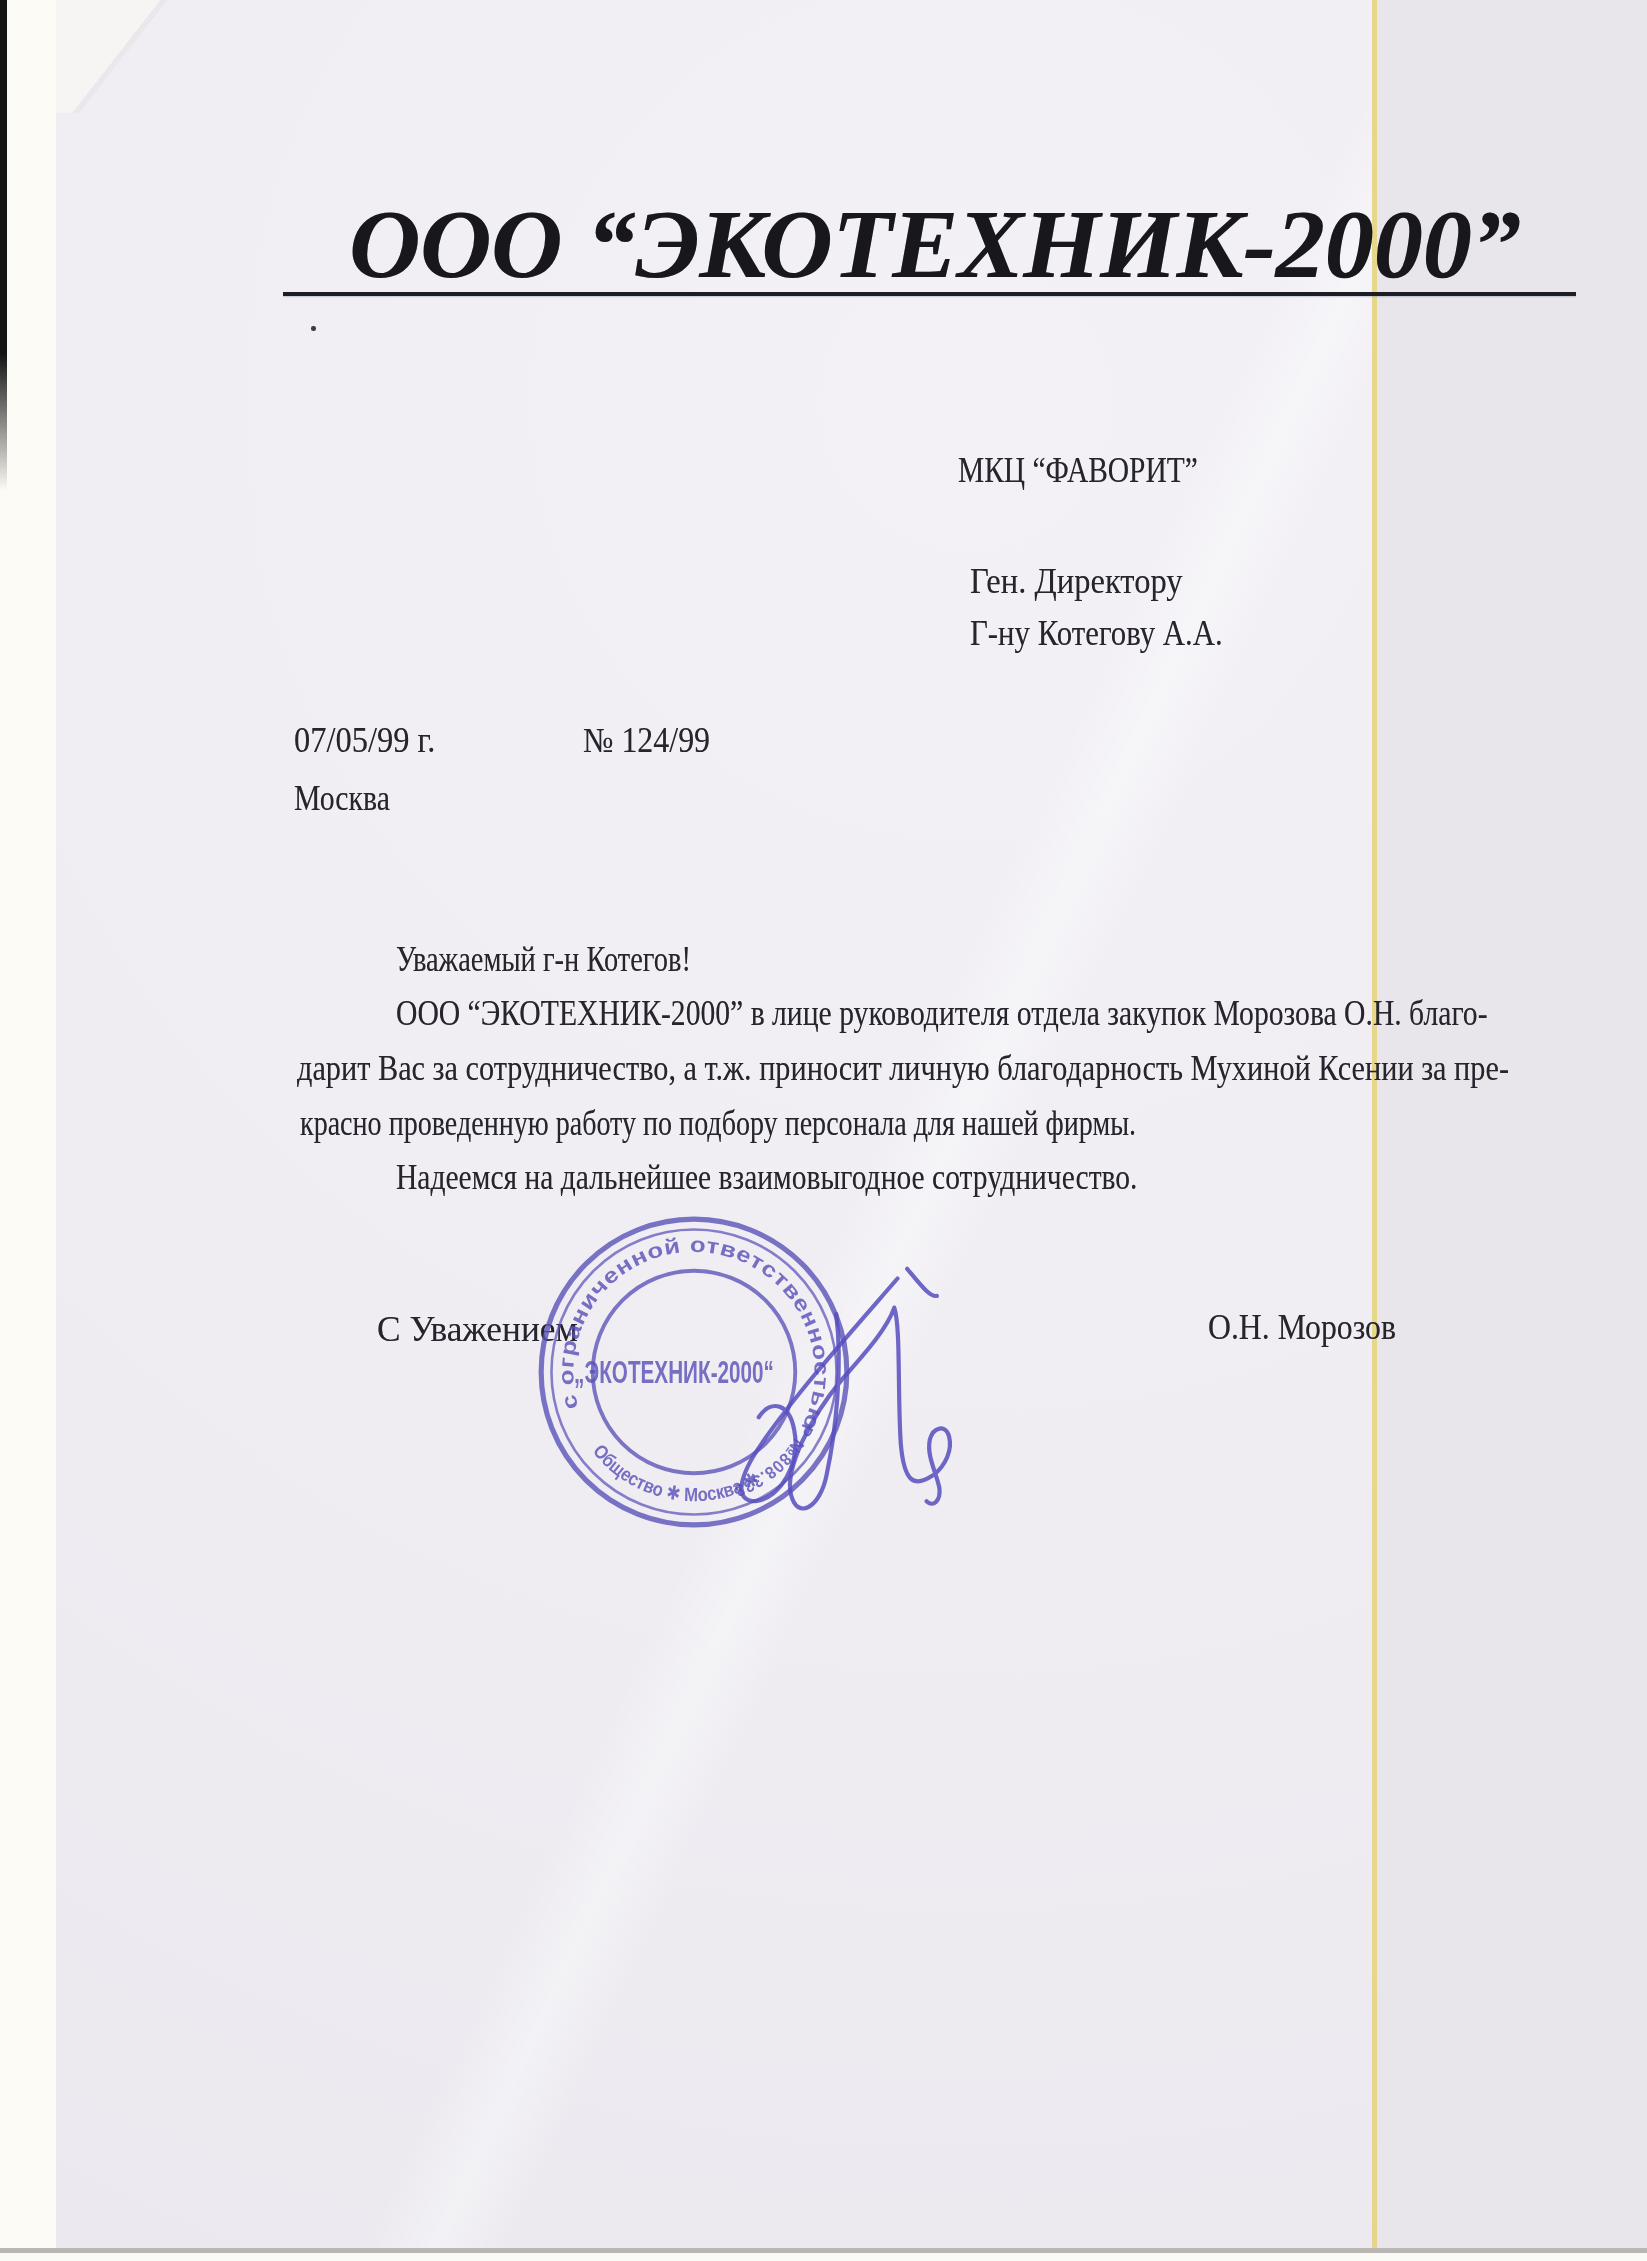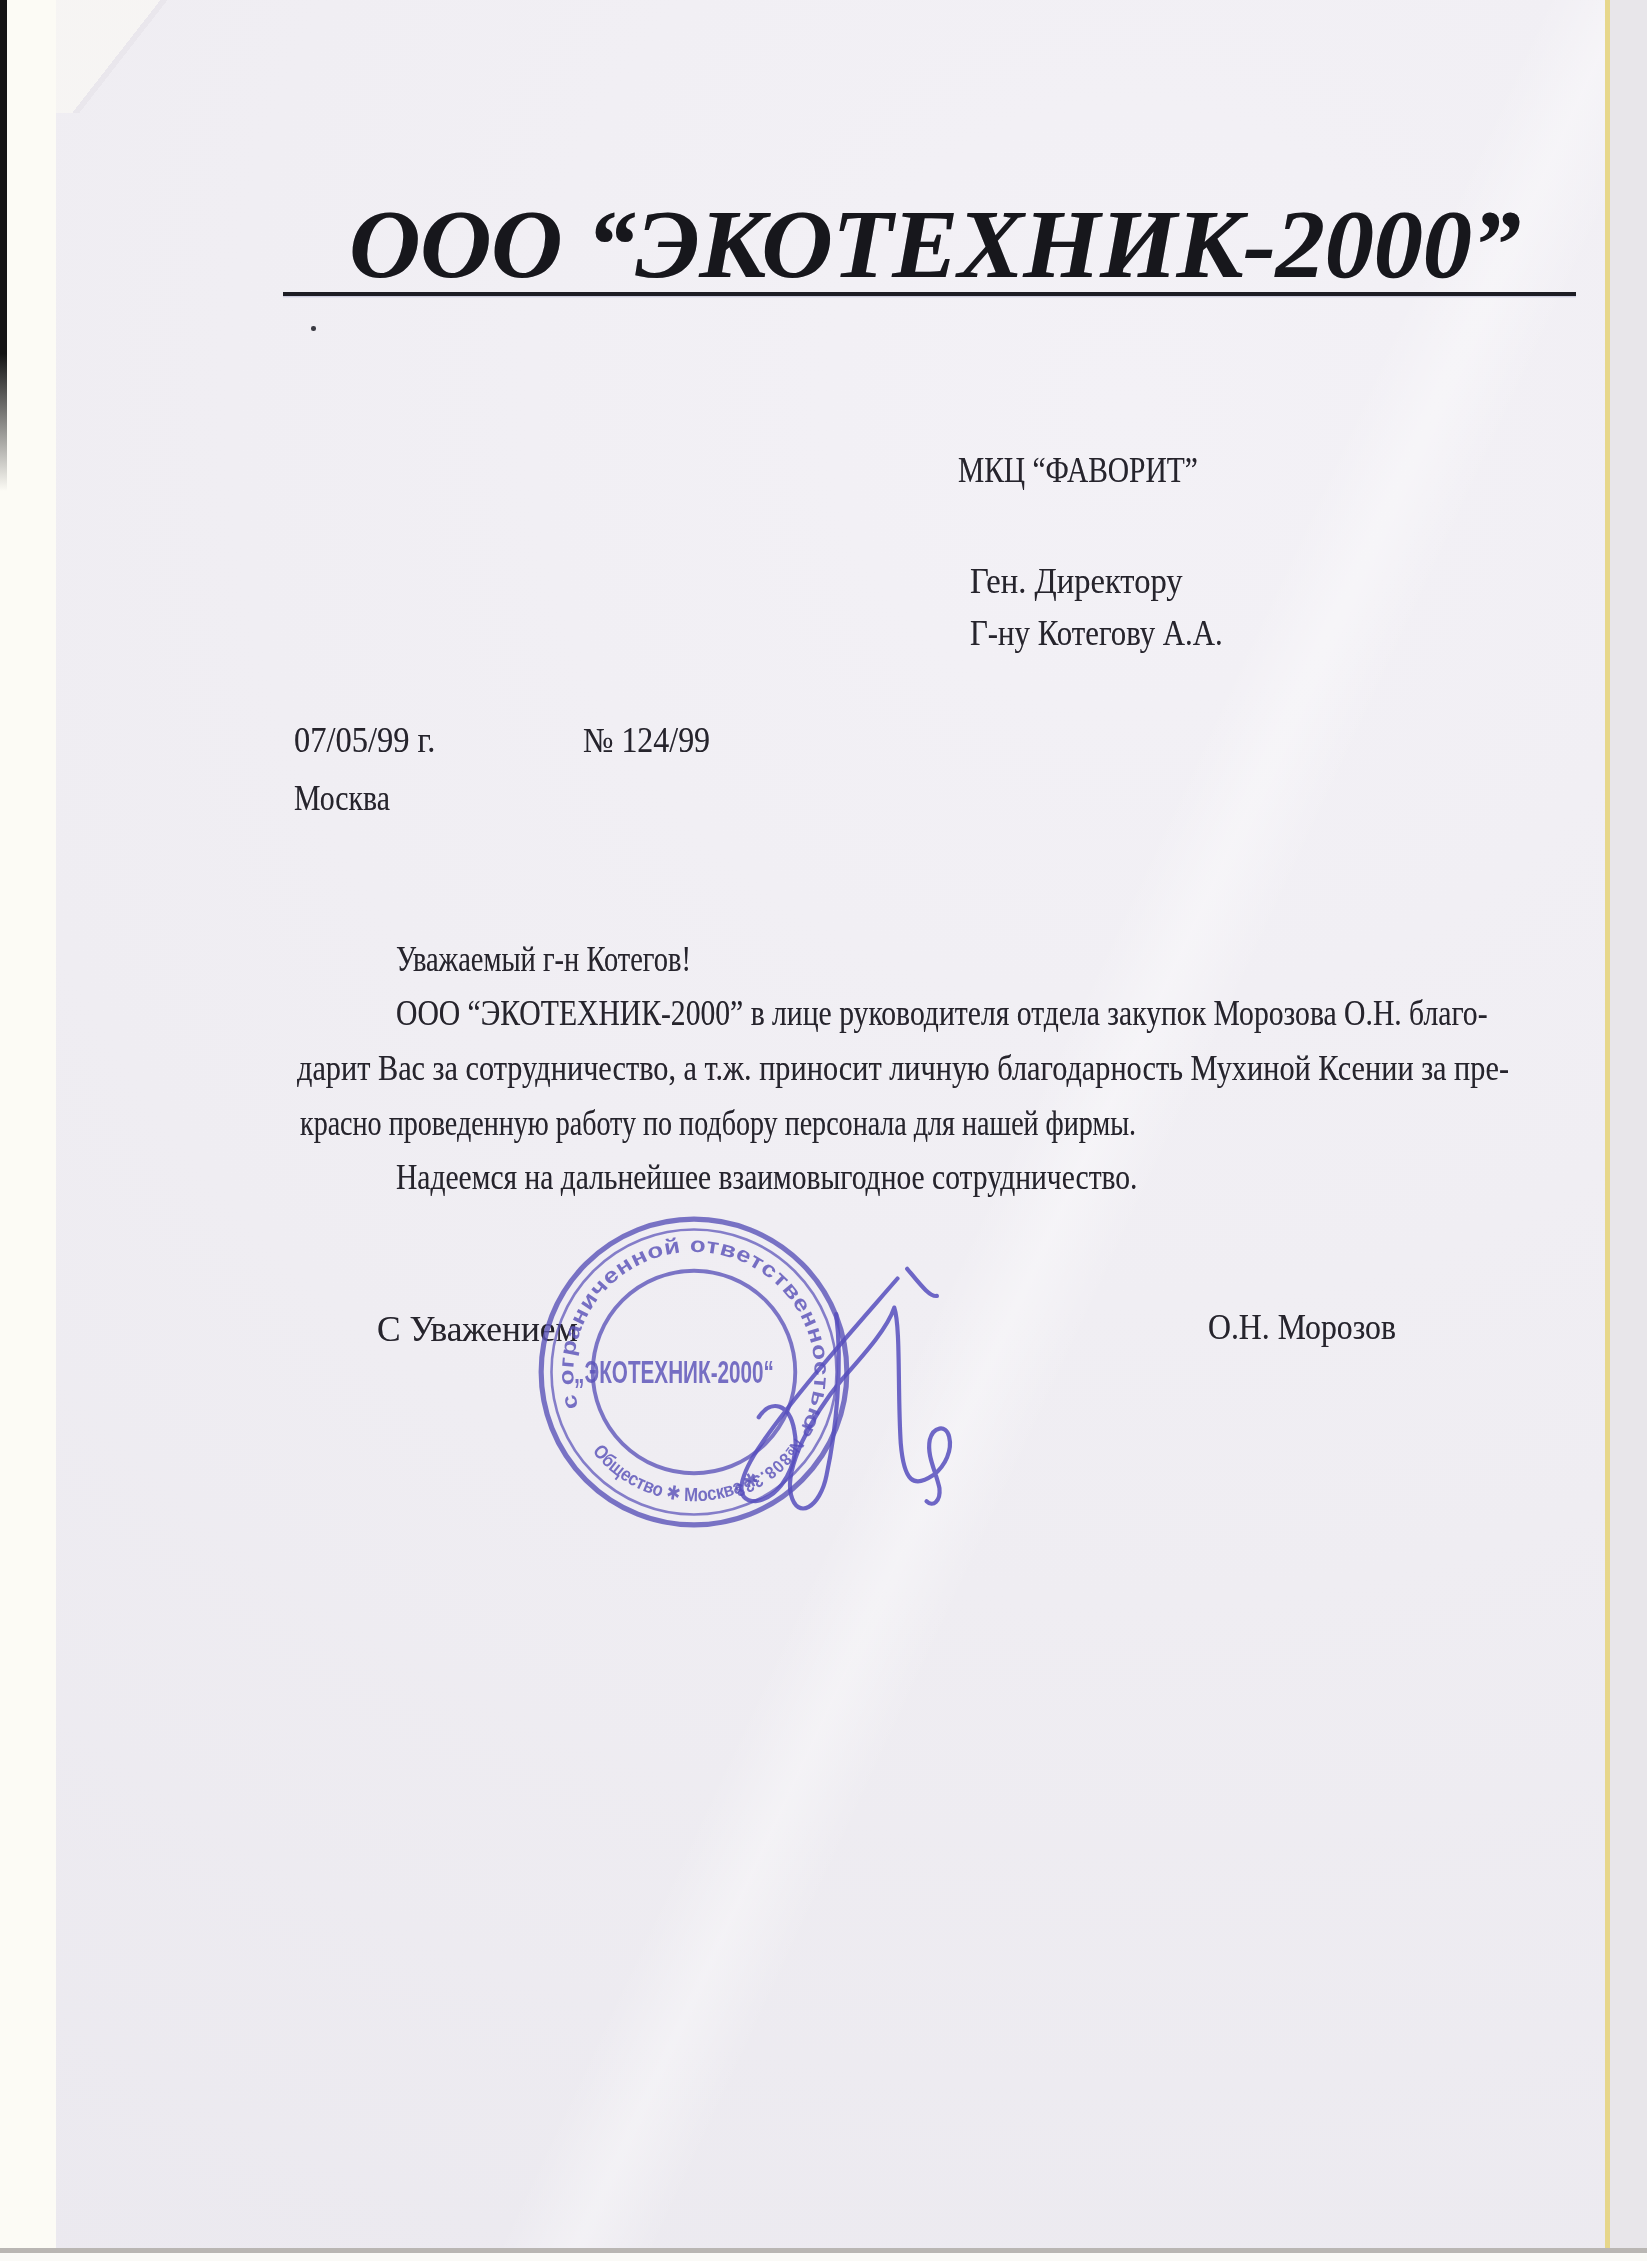--- a/index.html
+++ b/index.html
@@ -1,18 +1,18 @@
 <!DOCTYPE html>
 <html style="font-size:10.3px"><head>
 <meta charset="utf-8">
 <style>
   html,body{margin:0;padding:0;}
   body{width:1647px;height:2261px;overflow:hidden;background:#e8e6ea;}
   .page{
-    position:relative;width:1610px;height:2261px;
+    position:relative;width:1377px;height:2261px;
     background:
       linear-gradient(115deg, rgba(255,255,255,0) 58%, rgba(255,255,255,.35) 61%, rgba(255,255,255,0) 64%),
       radial-gradient(circle at 70% 18%, #f3f1f6 0%, #efedf2 55%, #ebe9ef 100%);
     font-family:"Liberation Serif","DejaVu Serif",serif;
     color:#26242c;
   }
   
   .edge-left-band{position:absolute;left:0;top:0;width:56px;height:2261px;background:#fcfbf5;}
   .edge-left-black{position:absolute;left:0;top:0;width:7px;height:491px;
     background:linear-gradient(to bottom,#141414 0 72%,rgba(20,20,20,0) 100%);}

